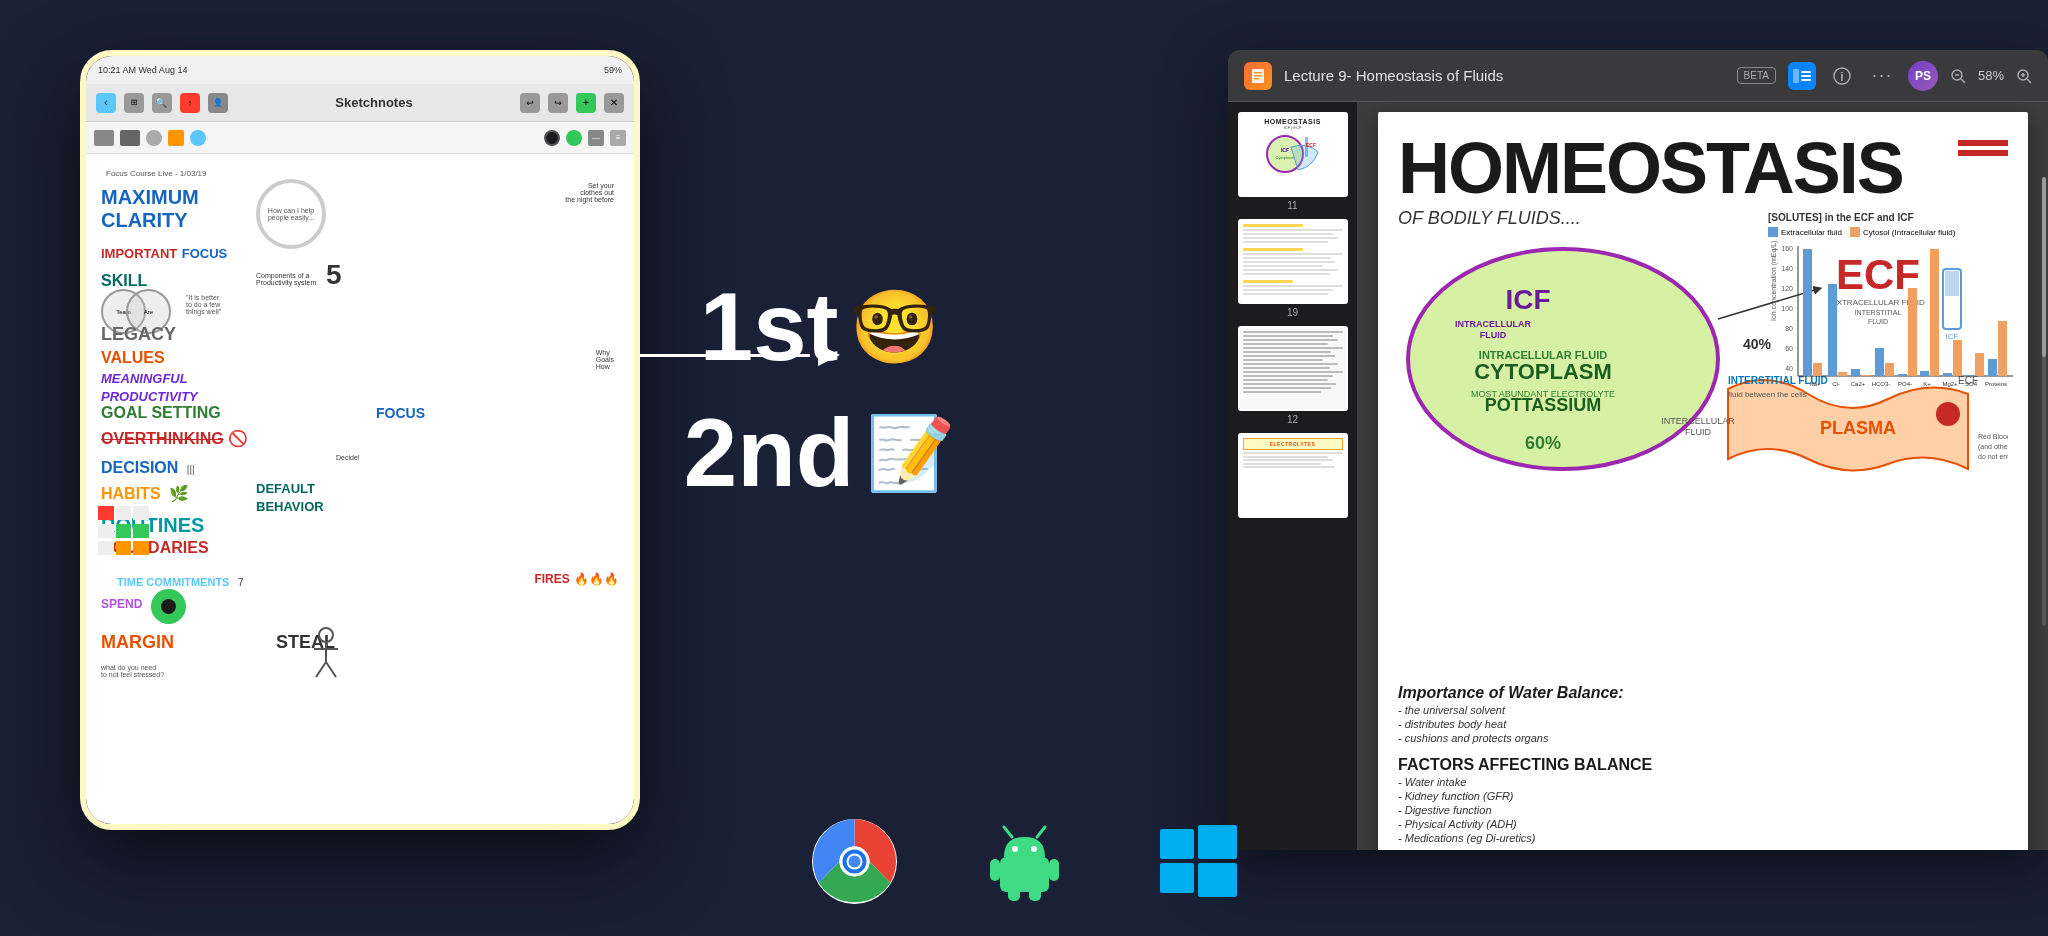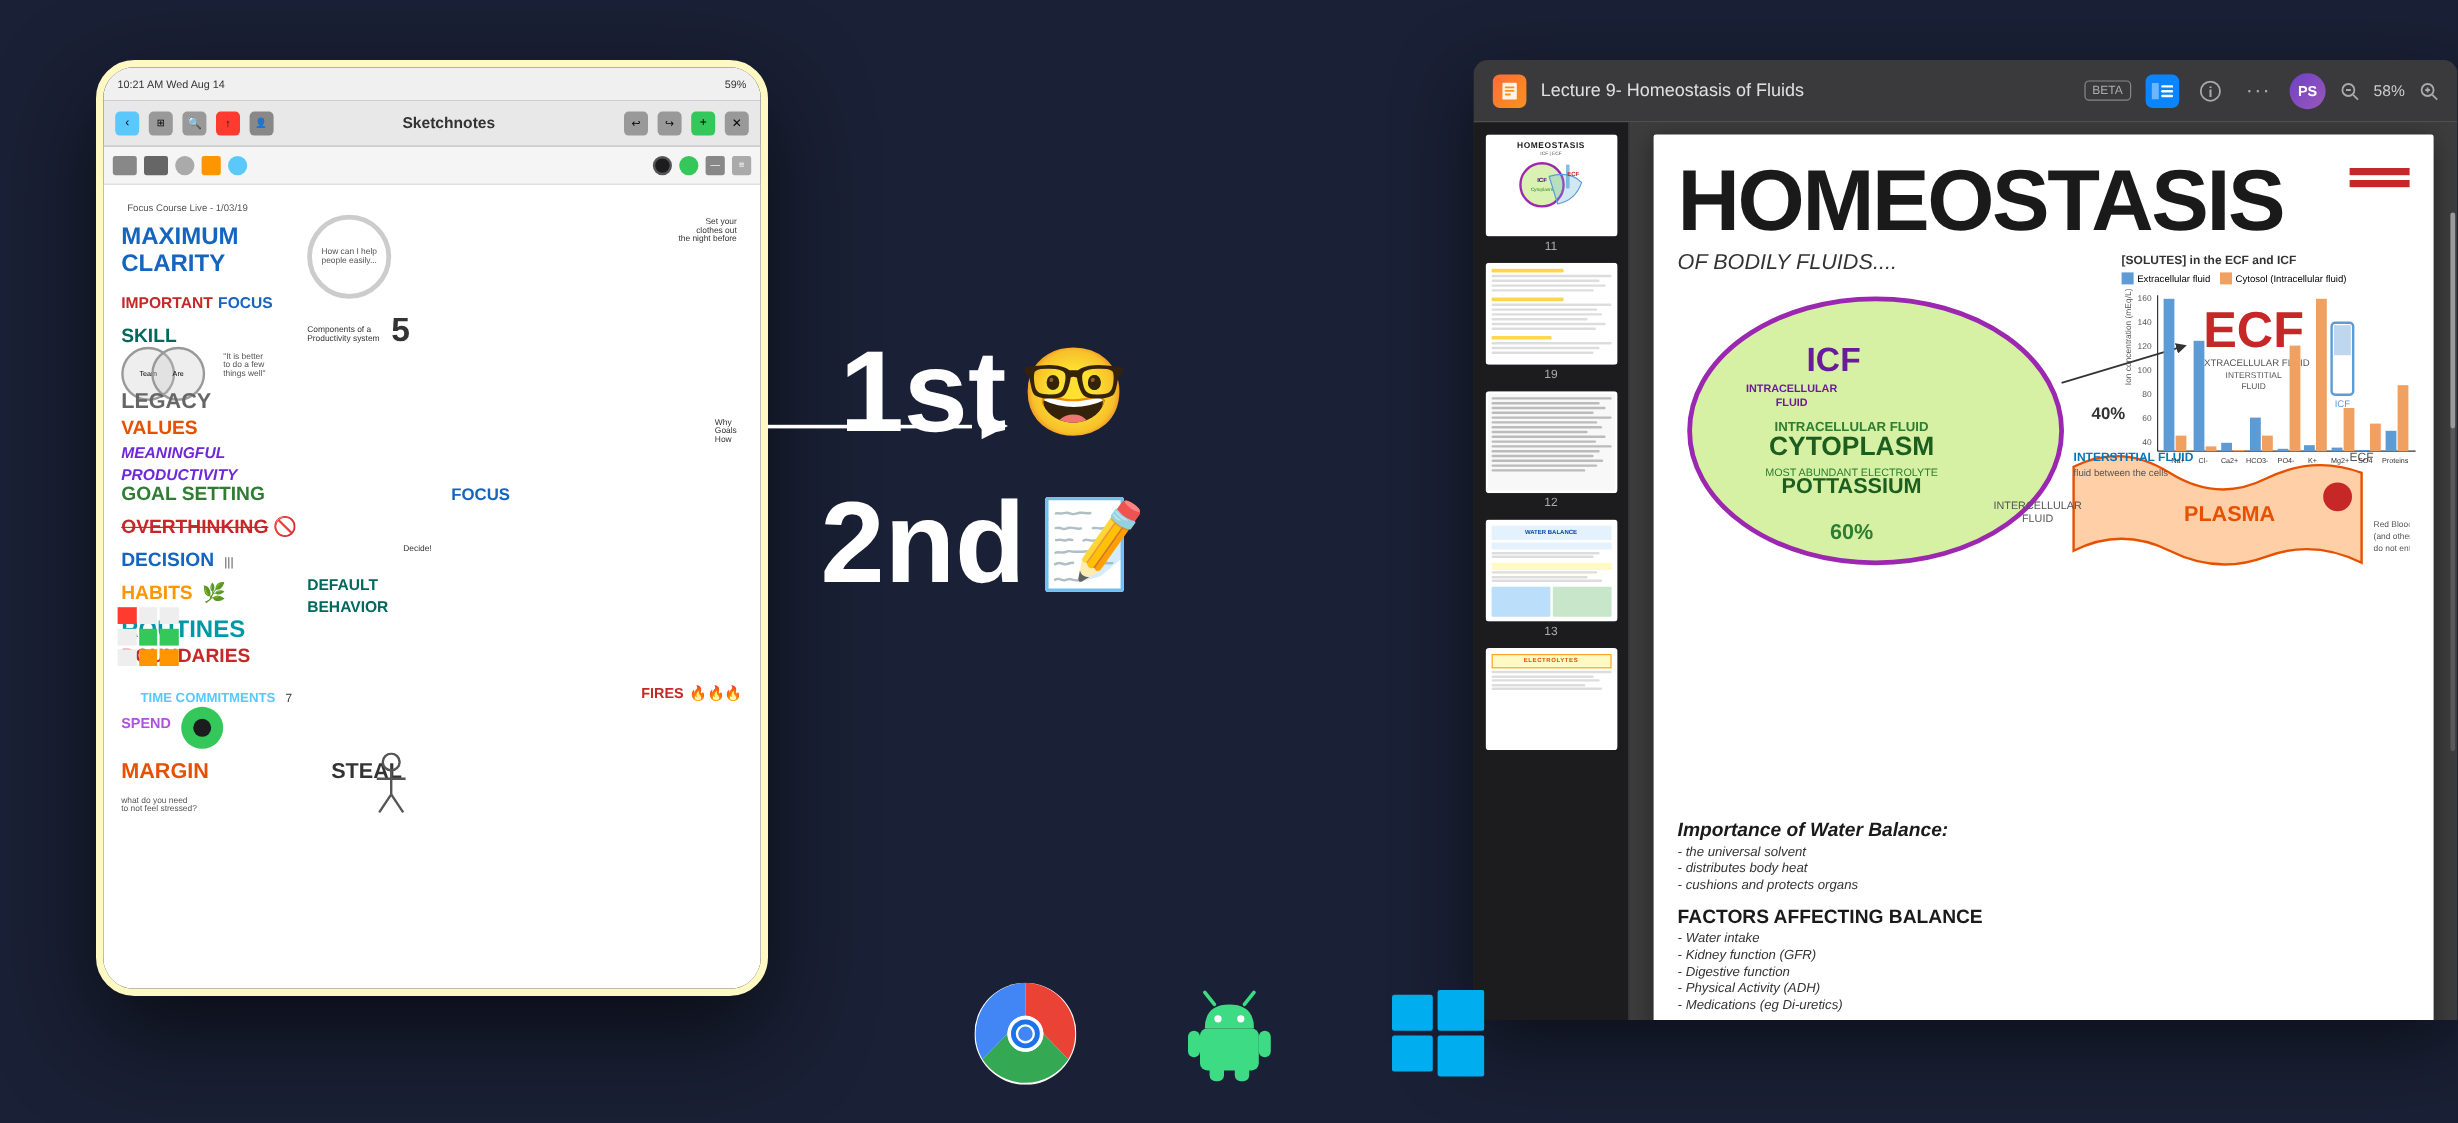--- a/index.html
+++ b/index.html
@@ -864,43 +864,20 @@
               <div style="height:2px;background:#bbb;border-radius:1px;width:85%;"></div>
               <div style="height:2px;background:#bbb;border-radius:1px;width:93%;"></div>
               <div style="height:2px;background:#bbb;border-radius:1px;width:88%;"></div>
               <div style="height:2px;background:#bbb;border-radius:1px;width:78%;"></div>
             </div>
           </div>
         </div>
         <span class="thumb-number">12</span>
       </div>
 
-      <div class="thumb-item">
-        <div class="thumb-img">
-          <div class="thumb-13">
-            <div class="thumb-13-header">
-              <span>WATER BALANCE</span>
-            </div>
-            <div style="display:flex;flex-direction:column;gap:1.5px;margin-top:2px;">
-              <div style="height:6px;background:#e3f2fd;border-radius:1px;"></div>
-              <div style="height:2px;background:#ddd;border-radius:1px;width:90%;"></div>
-              <div style="height:2px;background:#ddd;border-radius:1px;width:85%;"></div>
-              <div style="height:6px;background:#fff9c4;border-radius:1px;margin-top:2px;"></div>
-              <div style="height:2px;background:#ddd;border-radius:1px;width:88%;"></div>
-              <div style="height:2px;background:#ddd;border-radius:1px;width:80%;"></div>
-              <div style="height:2px;background:#ddd;border-radius:1px;width:92%;"></div>
-              <div style="display:flex;gap:2px;margin-top:2px;">
-                <div style="flex:1;height:25px;background:#bbdefb;border-radius:1px;"></div>
-                <div style="flex:1;height:25px;background:#c8e6c9;border-radius:1px;"></div>
-              </div>
-            </div>
-          </div>
-        </div>
-        <span class="thumb-number">13</span>
-      </div>
 
       <div class="thumb-item">
         <div class="thumb-img">
           <div class="thumb-14">
             <div class="thumb-14-header">
               <span>ELECTROLYTES</span>
             </div>
             <div style="display:flex;flex-direction:column;gap:1.5px;margin-top:2px;">
               <div style="height:2px;background:#ddd;border-radius:1px;width:100%;"></div>
               <div style="height:2px;background:#ddd;border-radius:1px;width:85%;"></div>

